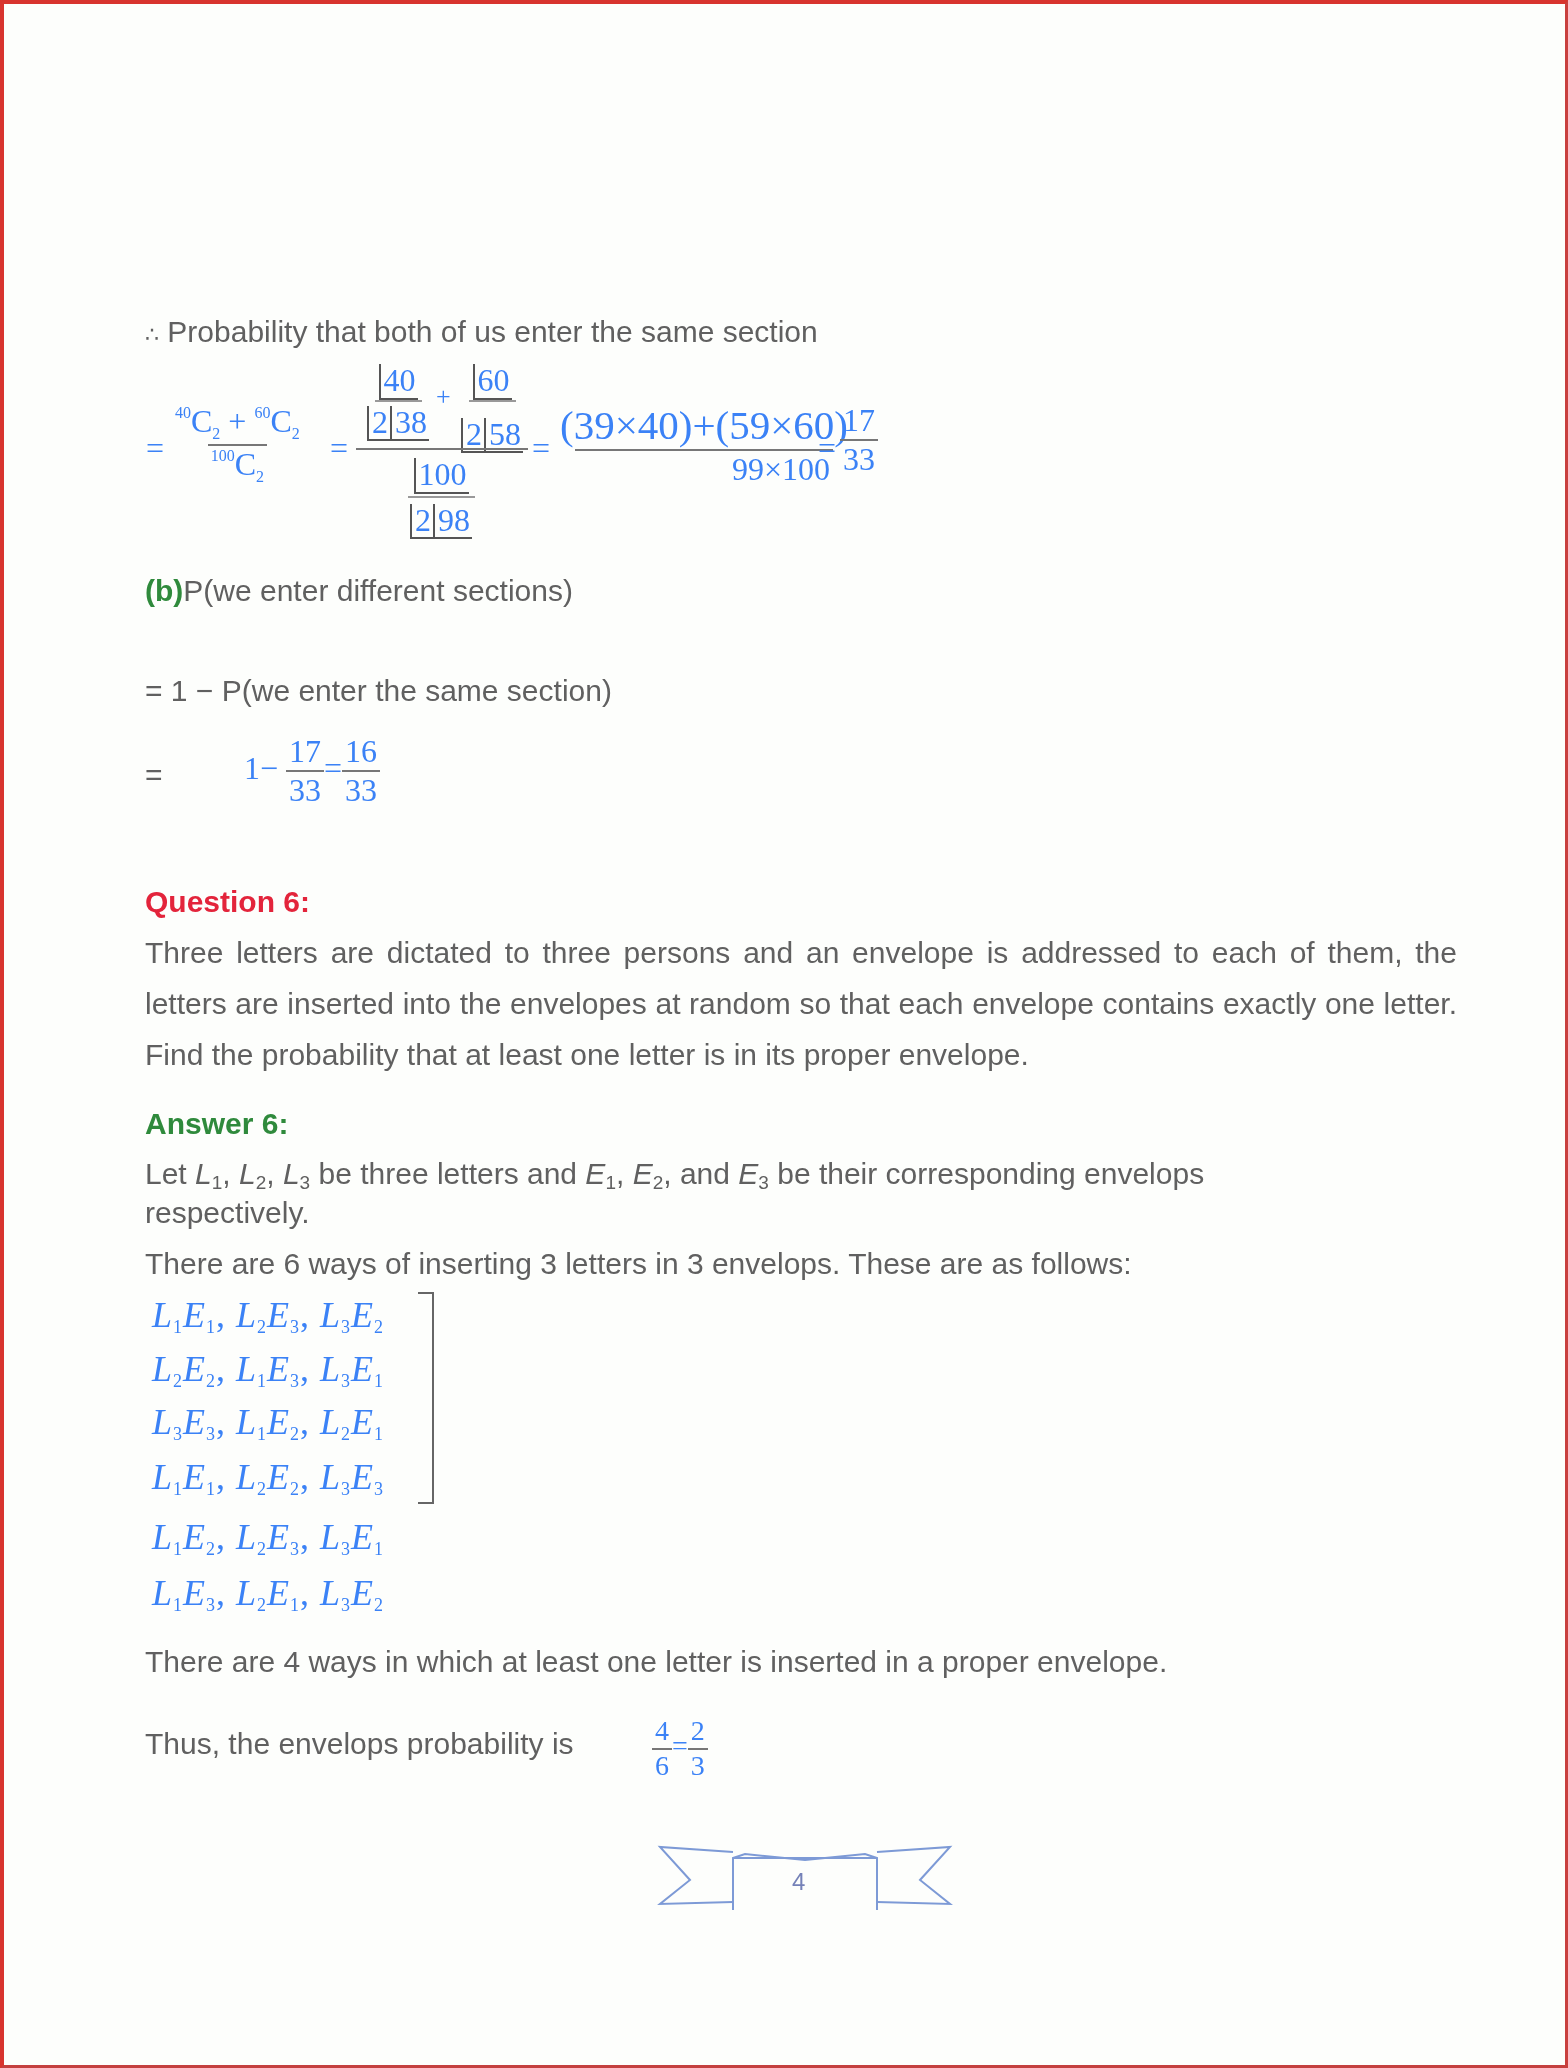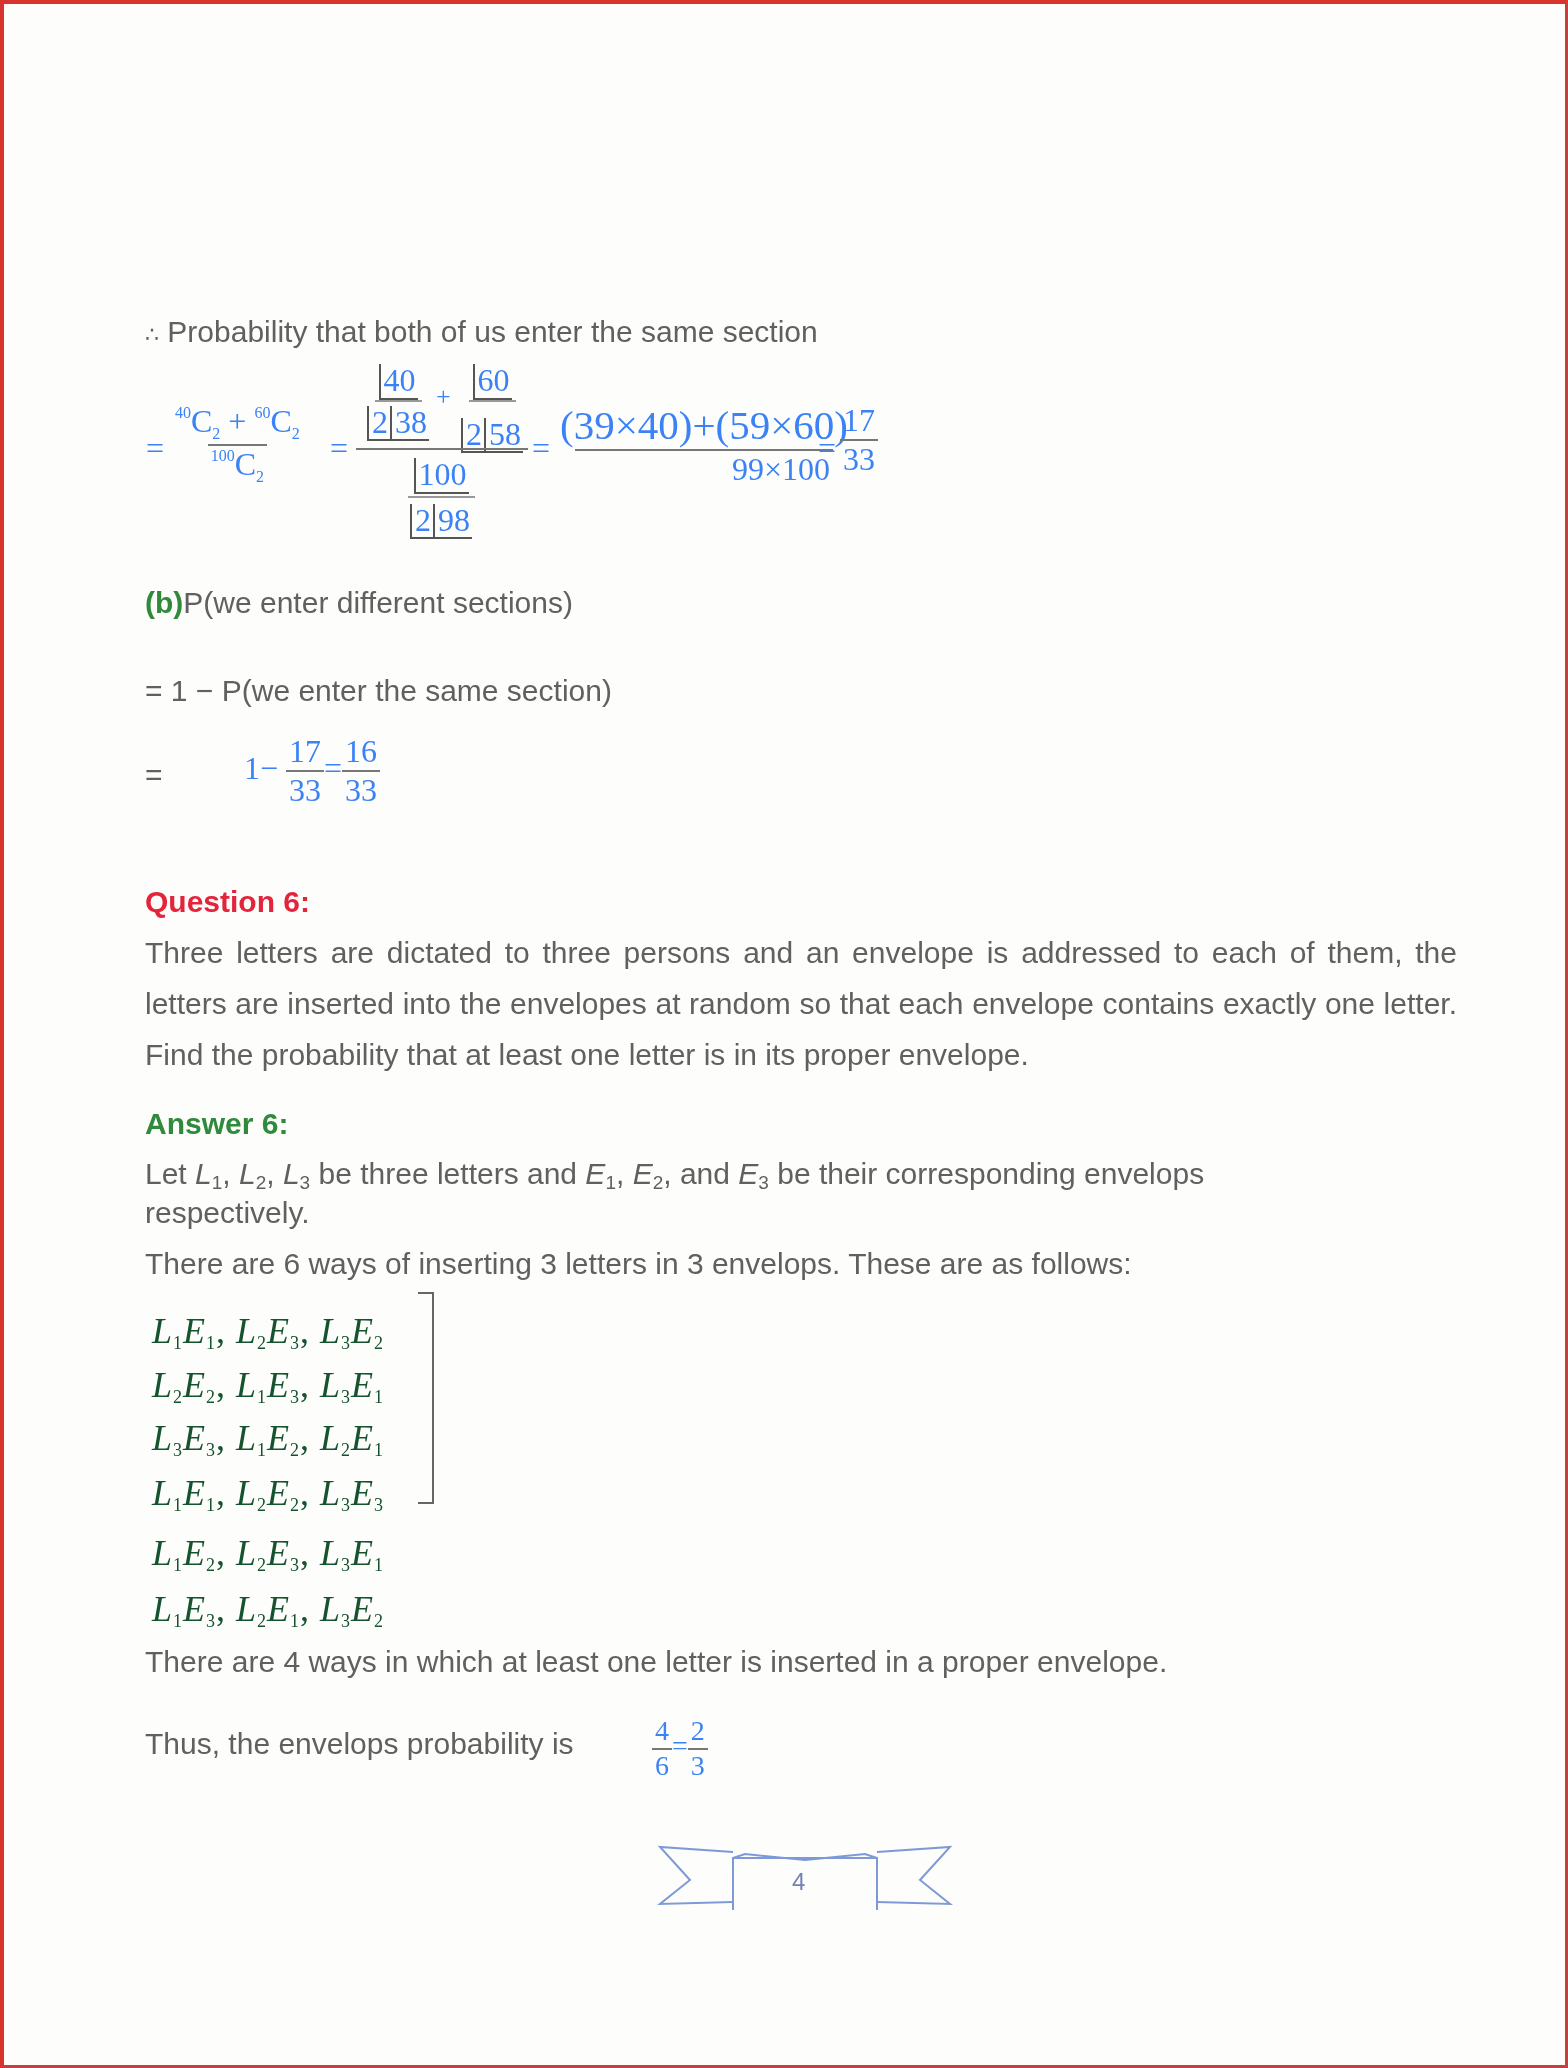--- a/index.html
+++ b/index.html
@@ -26,21 +26,21 @@
   .b-label { color: #2f8a3c; font-weight: bold; }
   .math { font-family: Liberation Serif, serif; color: #3b82f6; font-size: 32px; }
   .frac { display: inline-flex; flex-direction: column; align-items: center; vertical-align: middle; }
   .frac .num { padding: 0 3px 1px; line-height: 1.1; }
   .frac .den { padding: 1px 3px 0; line-height: 1.1; border-top: 2px solid #777; }
   .fact { border-left: 2px solid #555; border-bottom: 2px solid #555; padding: 0 2px 0 3px; line-height: 1.05; display: inline-block; }
   sup.pre { font-size: 16px; vertical-align: 14px; }
   sub.s { font-size: 16px; vertical-align: -7px; }
   .it { font-style: italic; }
   .lsub { font-size: 19px; vertical-align: -5px; font-style: normal; }
-  .mrow { font-family: "Liberation Serif", serif; font-style: italic; font-size: 36px; color: #14532d; letter-spacing: 1px; margin-top: 16px; }
+  .mrow { font-family: "Liberation Serif", serif; font-style: italic; font-size: 36px; color: #3b82f6; letter-spacing: 1px; }
   .mrow sub { font-size: 18px; font-style: normal; vertical-align: -6px; }
   .bracket { position: absolute; left: 418px; top: 1292px; width: 14px; height: 208px; border-top: 2px solid #666; border-right: 2px solid #666; border-bottom: 2px solid #666; }
   .banner { position: absolute; left: 655px; top: 1832px; width: 300px; height: 80px; }
   .page-num { position: absolute; left: 792px; top: 1868px; font-size: 24px; color: #7582b8; }
 </style>
 </head>
 <body>
 
 <div class="page-border"></div>
 
@@ -94,21 +94,21 @@
 
 <div class="abs math" style="left:818px; top:430px;">=</div>
 
 <div class="abs math" style="left:840px; top:403px;">
   <span class="frac">
     <span class="num">17</span>
     <span class="den">33</span>
   </span>
 </div>
 
-<div class="abs txt" style="left:145px; top:585px;text-align:right;">
+<div class="abs txt" style="left:145px; top:573px;text-align:right;">
   <span class="b-label">(b)</span><span>P(we enter different sections)</span>
 </div>
 
 <div class="abs txt" style="left:145px; top:673px;">= 1 − P(we enter the same section)</div>
 
 <div class="abs txt" style="left:145px; top:757px;">=</div>
 
 <div class="abs math" style="left:244px; top:734px;">
   <span>1</span><span>−</span>
   <span class="frac">

